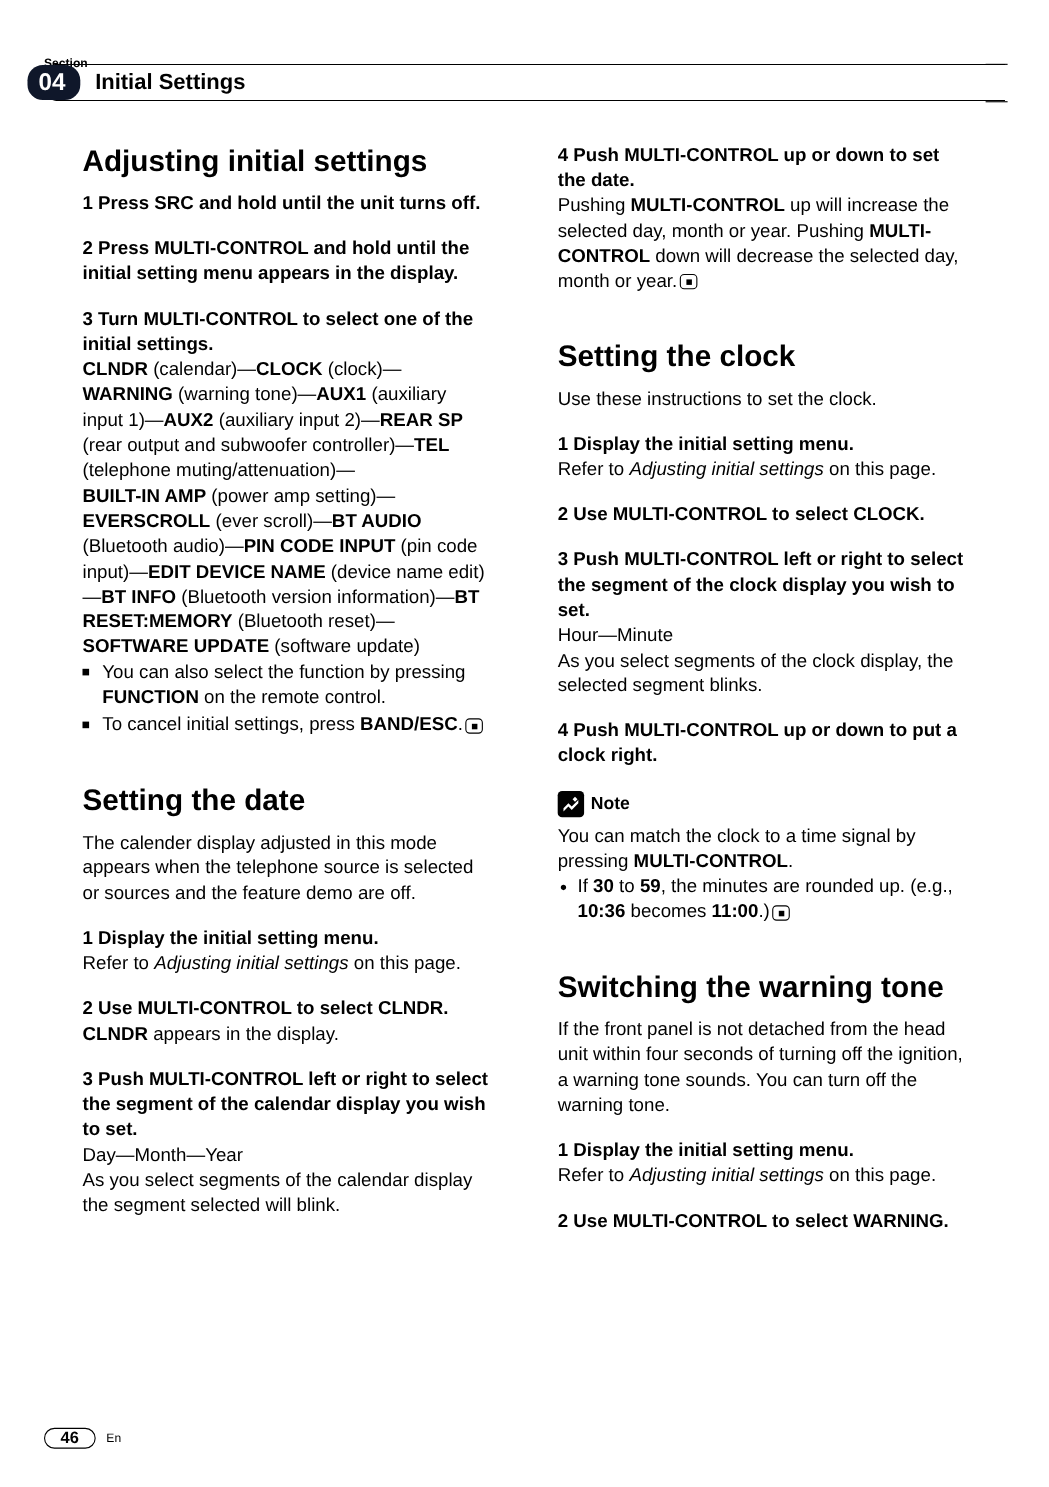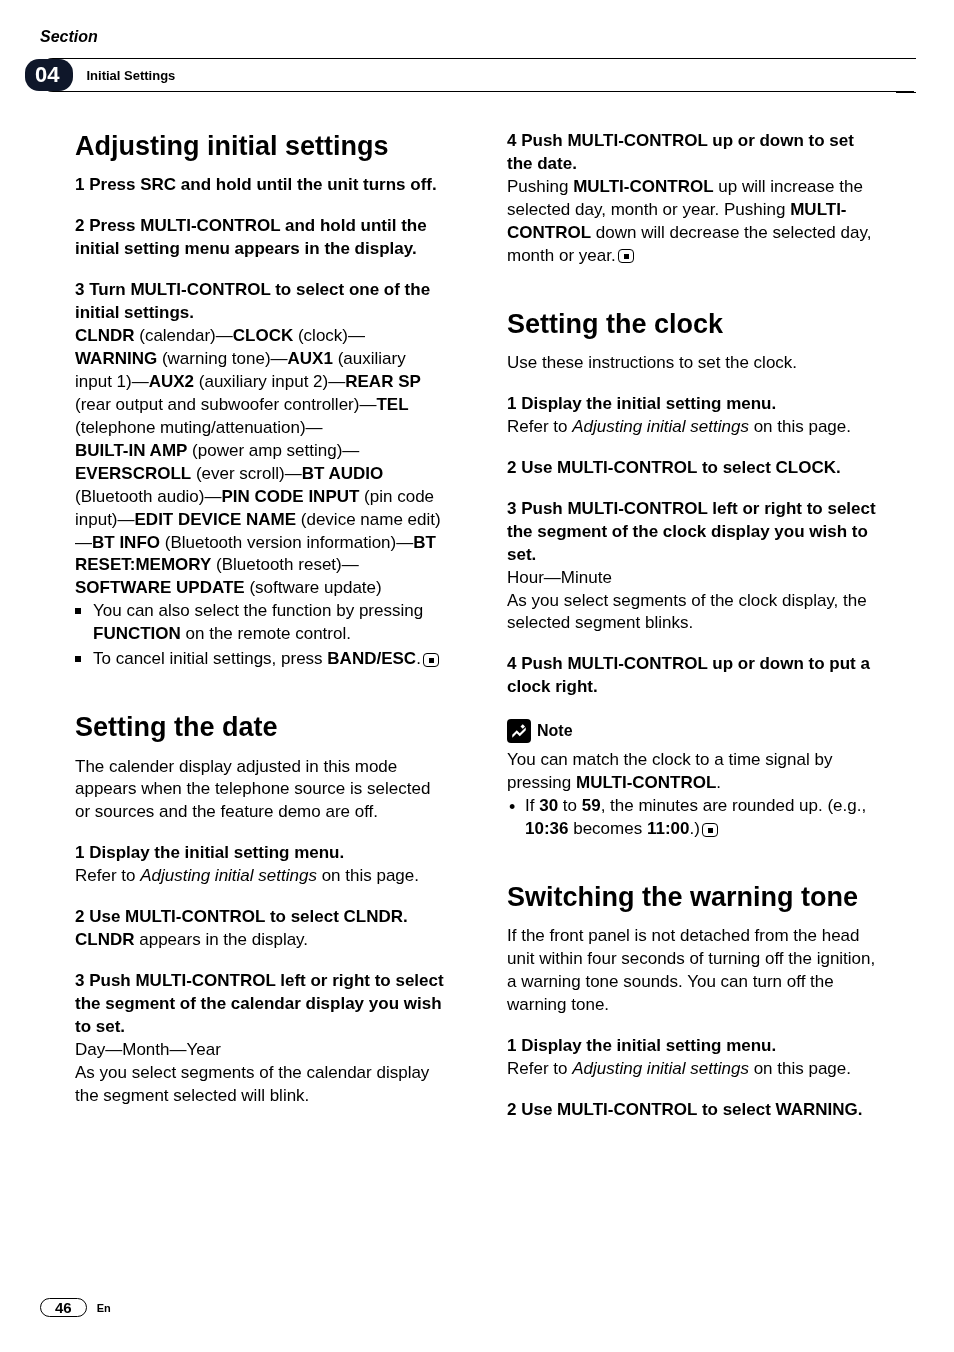--- a/index.html
+++ b/index.html
@@ -10,25 +10,24 @@
     body {
       font-family: Arial, Helvetica, sans-serif;
       width: 954px;
       height: 1352px;
       background: #fff;
       position: relative;
       padding: 40px 0 0 0;
     }
     .section-label {
       position: absolute;
-      top: 28px;
+      top: 52px;
       left: 40px;
-      font-size: 16px;
-      font-weight: bold;
-      font-style: italic;
+      font-size: 11px;
+      font-weight: bold;
     }
     .header-bar {
       position: absolute;
       top: 58px;
       left: 25px;
       right: 40px;
       display: flex;
       align-items: center;
     }
     .section-badge {
@@ -59,21 +58,21 @@
       content: '';
       position: absolute;
       right: -2px;
       top: -1.5px;
       bottom: -1.5px;
       width: 20px;
       border-top: 1.5px solid #000;
       border-bottom: 1.5px solid #000;
     }
     .chapter-title {
-      font-size: 13px;
+      font-size: 20px;
       font-weight: bold;
     }
     .content {
       position: absolute;
       top: 130px;
       left: 75px;
       right: 75px;
       bottom: 80px;
       display: flex;
       gap: 60px;
@@ -195,21 +194,21 @@
     }
     .page-badge {
       border: 1.5px solid #000;
       border-radius: 14px;
       padding: 0 14px;
       font-weight: bold;
       font-size: 15px;
     }
     .lang {
       font-size: 11px;
-      font-weight: bold;
+      font-weight: normal;
     }
   </style>
 </head>
 <body>
 
 <div class="section-label">Section</div>
 
 <div class="header-bar">
   <div class="section-badge">04</div>
   <div class="chapter-title-wrap">

